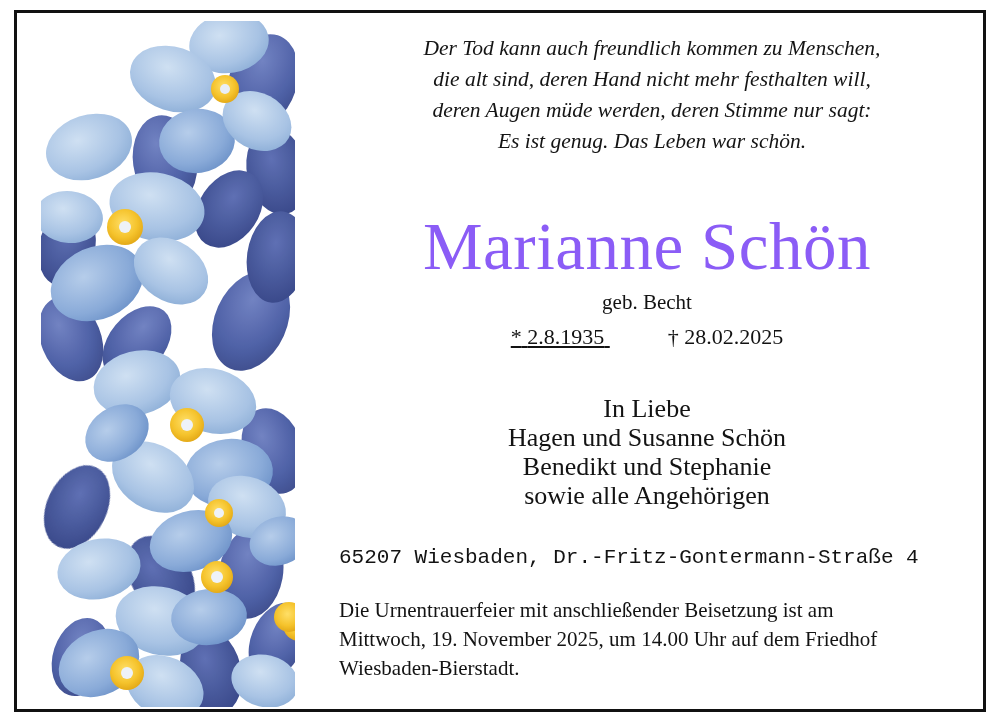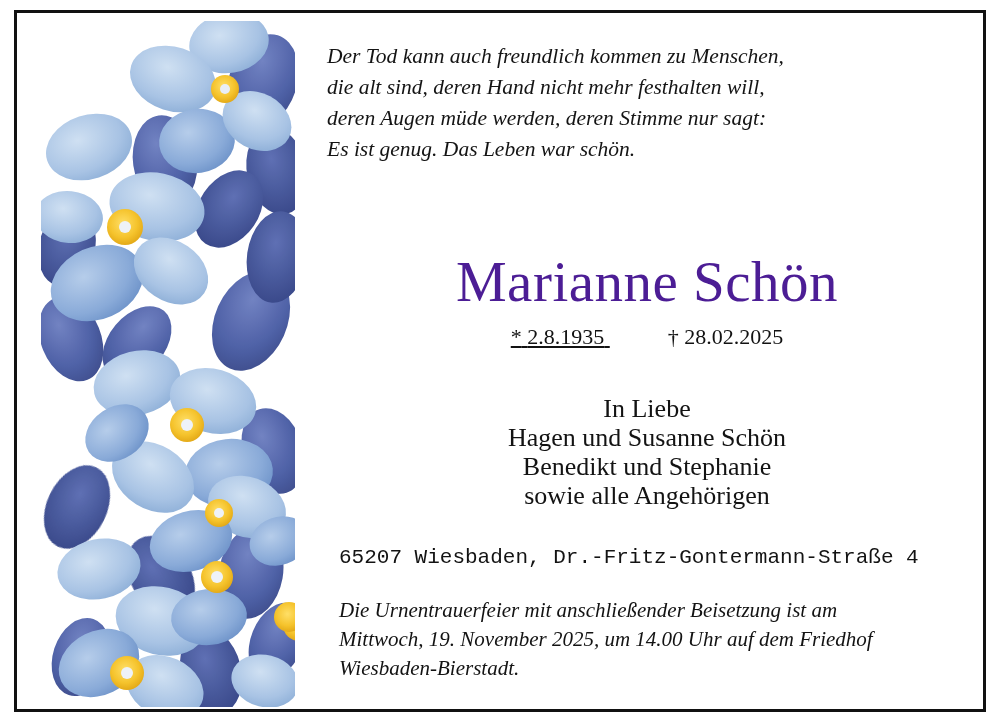--- a/index.html
+++ b/index.html
@@ -60,41 +60,40 @@
     position: absolute;
     left: 300px;
     top: 0;
     width: 660px;
     height: 702px;
   }
 
   .verse {
     position: absolute;
     left: 10px;
-    top: 28px;
+    top: 20px;
     width: 650px;
     font-style: italic;
     font-size: 21.5px;
     line-height: 31px;
     color: #141414;
-    text-align: left;
+    text-align: center;
     white-space: pre-line;
   }
 
   .deceased-name {
     position: absolute;
     left: 0;
     top: 195px;
     width: 660px;
     text-align: center;
-    font-size: 57px;
+    font-size: 67px;
     letter-spacing: 0.5px;
-    color: #4c1d95;
+    color: #8b5cf6;
     font-weight: 400;
-    margin-top: 41px;
   }
 
   .maiden-name {
     position: absolute;
     left: 0;
     top: 277px;
     width: 660px;
     text-align: center;
     font-size: 21px;
     color: #121212;
@@ -136,21 +135,20 @@
 
   .ceremony {
     position: absolute;
     left: 22px;
     top: 583px;
     width: 630px;
     font-size: 21px;
     line-height: 29px;
     color: #131313;
     white-space: pre-line;
-    font-style: italic;
   }
 </style>
 </head>
 <body>
 
 <div class="page">
   <div class="notice-frame">
     <div class="notice-inner">
 
       <div class="floral-column">
@@ -265,20 +263,21 @@
 
       <div class="content">
 
         <div class="verse">Der Tod kann auch freundlich kommen zu Menschen,
 die alt sind, deren Hand nicht mehr festhalten will,
 deren Augen müde werden, deren Stimme nur sagt:
 Es ist genug. Das Leben war schön.</div>
 
         <div class="deceased-name">Marianne Schön</div>
 
+        <div class="maiden-name">geb. Becht</div>
 
         <div class="dates">
           <span class="birth">
             <span>*</span>
             <span>2.8.1935</span>
           </span>
           <span class="death">
             <span class="cross">†</span>
             <span>28.02.2025</span>
           </span>

